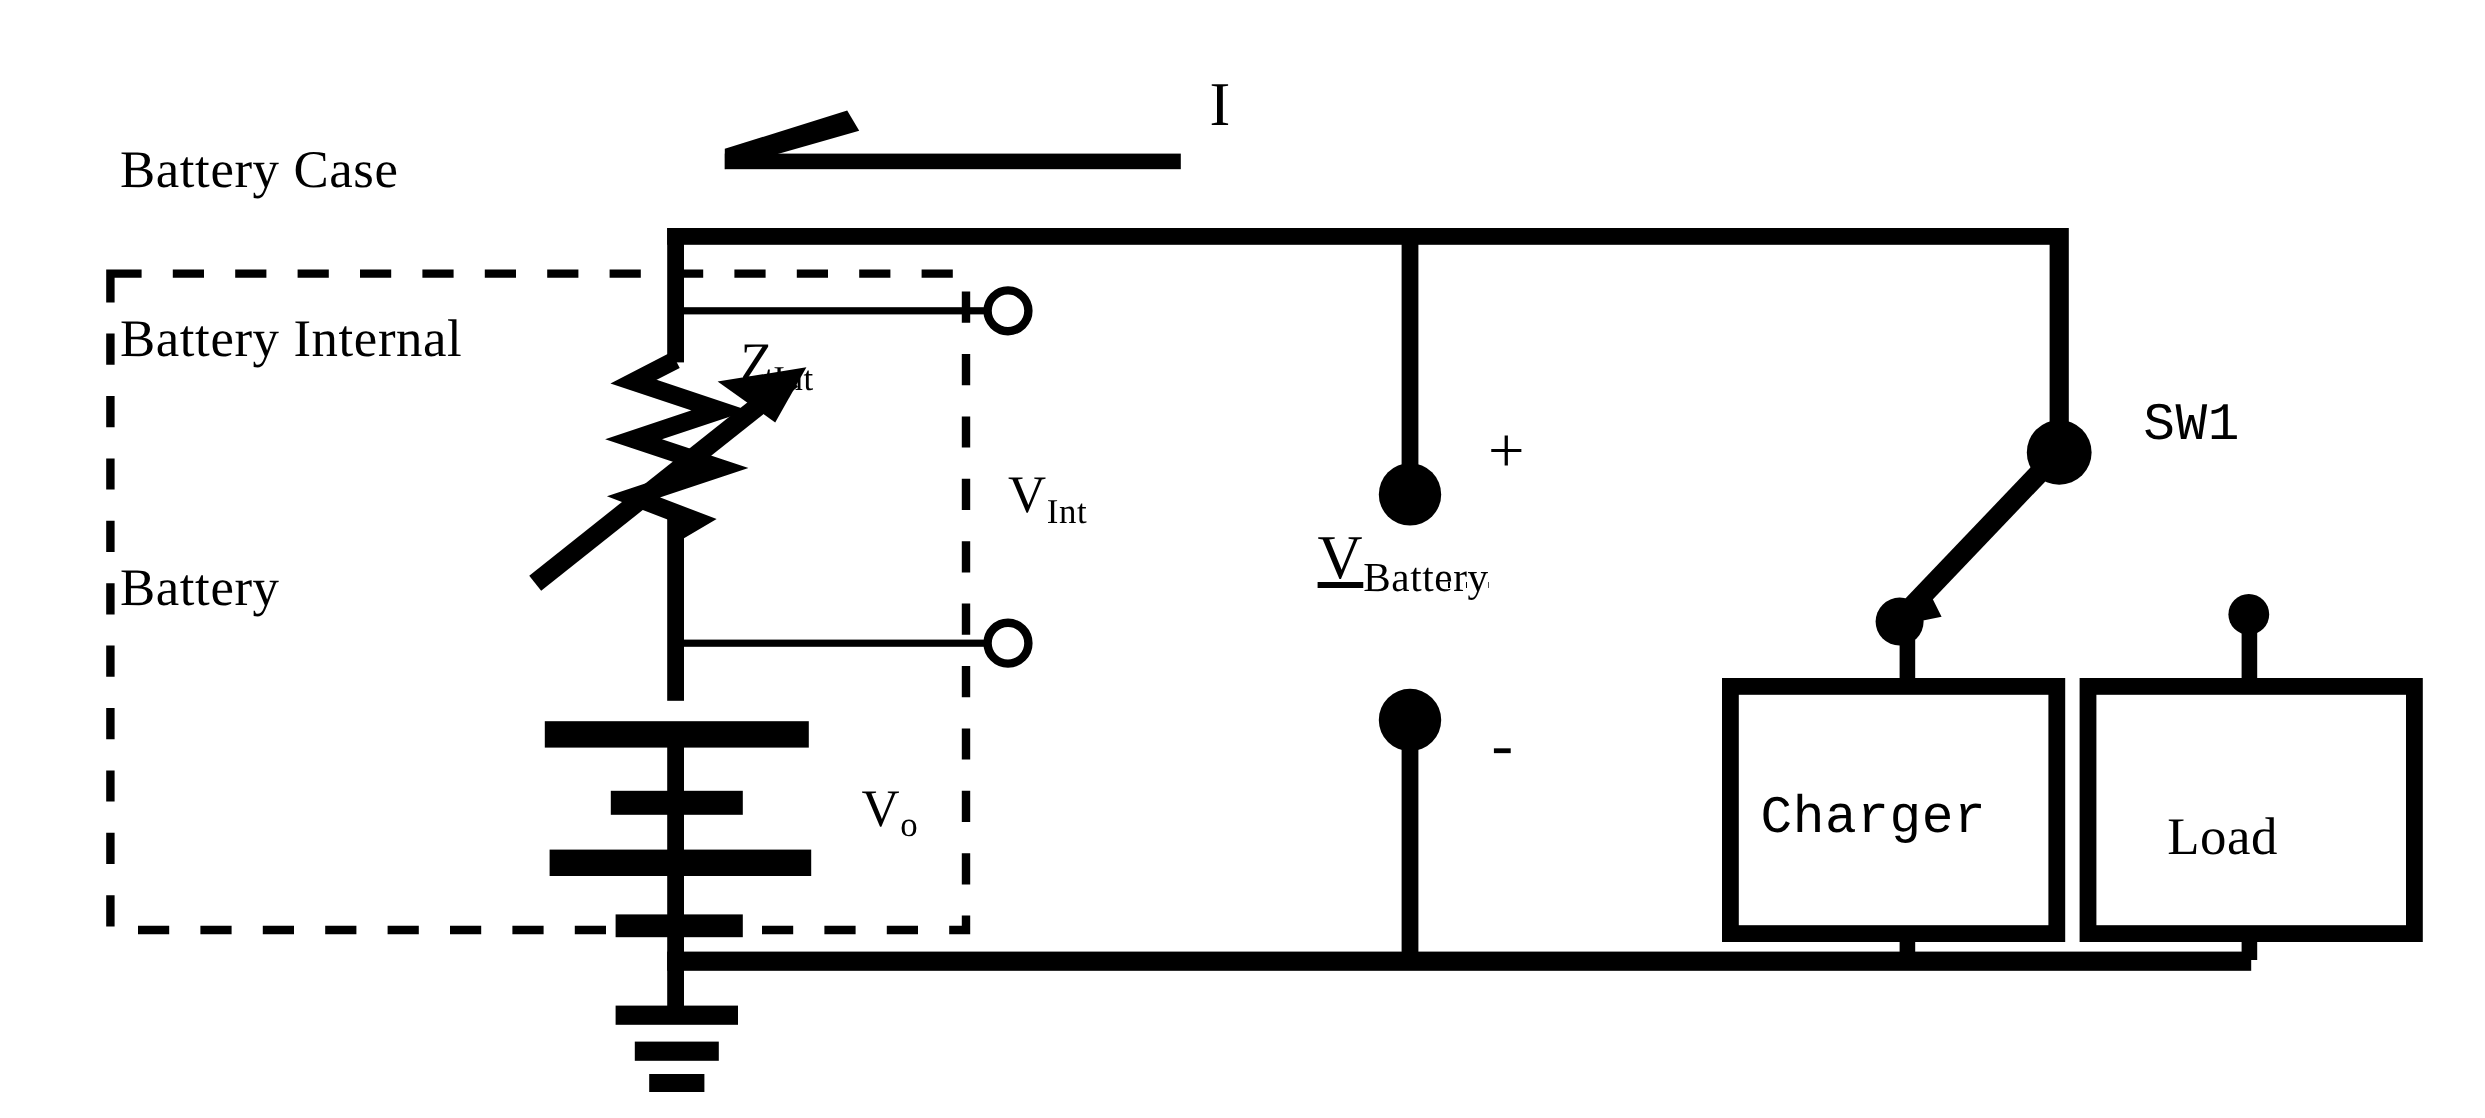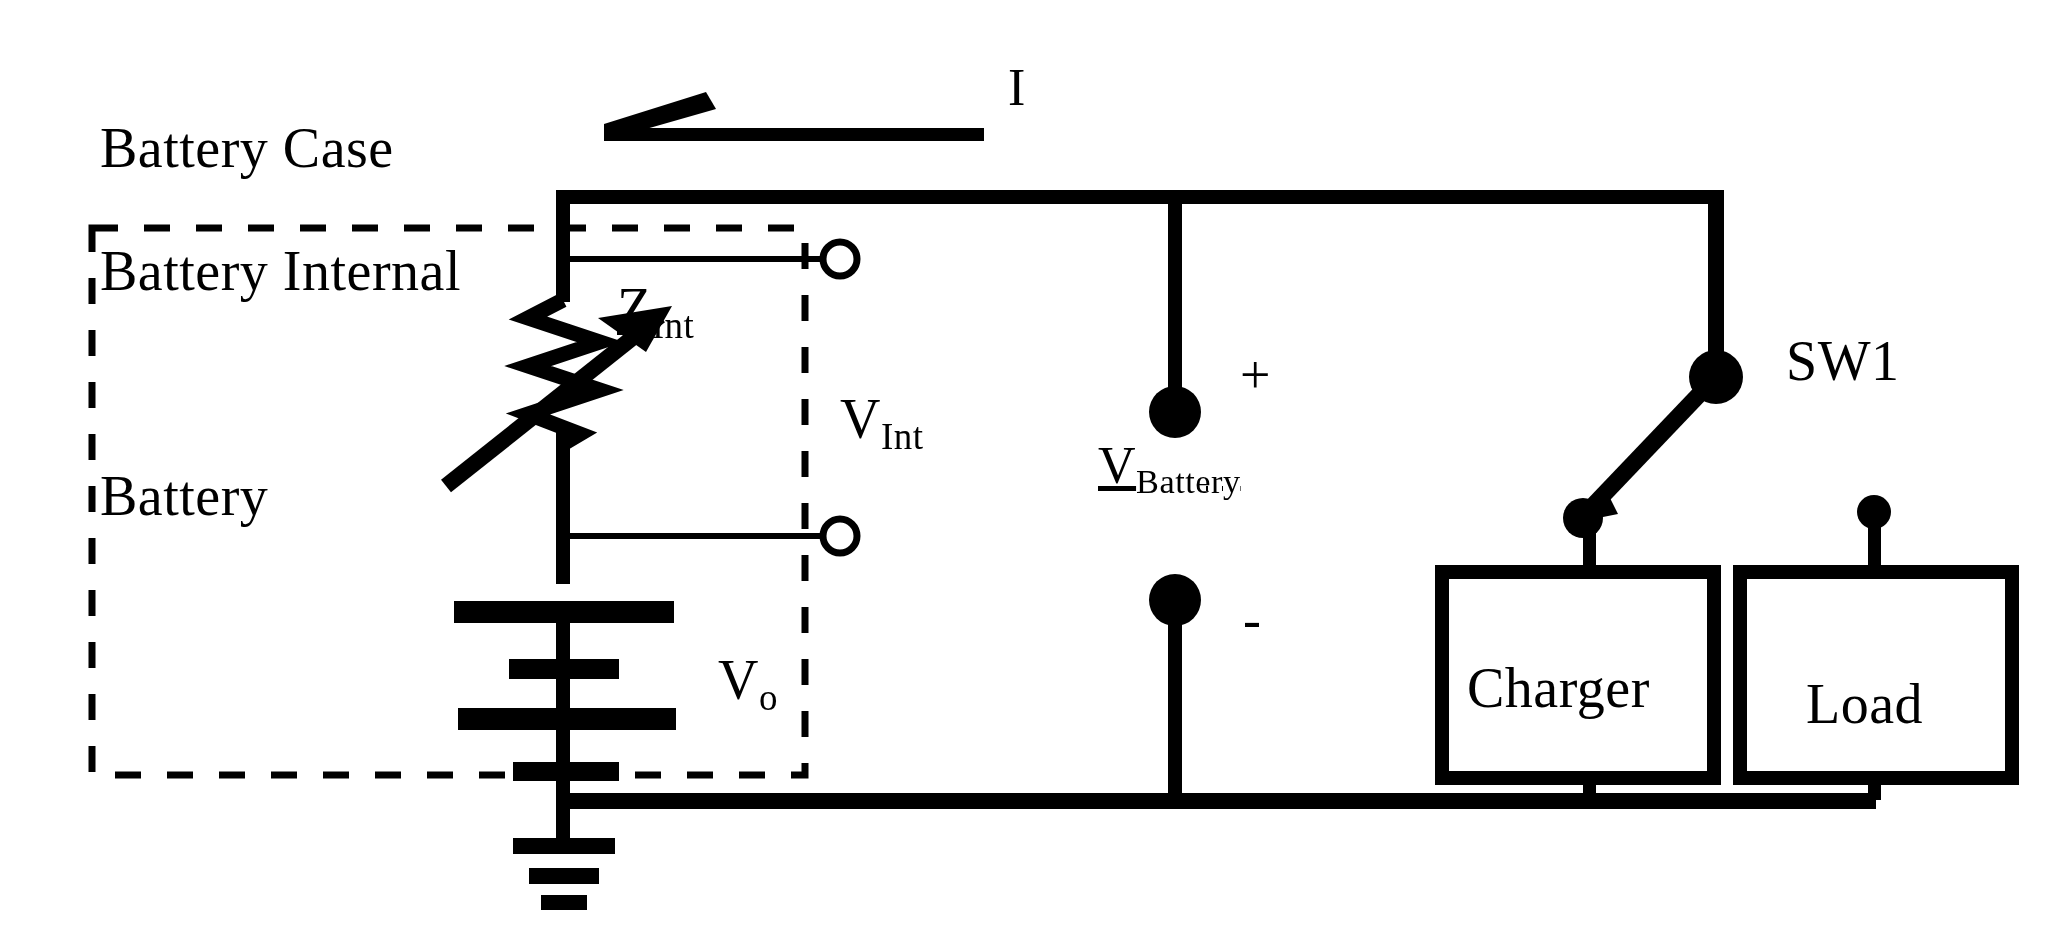--- a/index.html
+++ b/index.html
@@ -27,21 +27,21 @@
     height: 932px;
   }
   .lbl {
     position: absolute;
     color: #000000;
     font-family: "Liberation Serif", "DejaVu Serif", serif;
     white-space: nowrap;
     line-height: 1;
     letter-spacing: 0.5px;
   }
-  .lbl-main { font-size: 56px; }
+  .lbl-main { font-size: 44px; }
   .lbl-big  { font-size: 52px; }
   .sub {
     font-size: 0.66em;
     vertical-align: -0.30em;
     letter-spacing: 0.5px;
   }
   .lbl-sign { font-size: 54px; font-weight: 400; }
 </style>
 </head>
 <body>
@@ -122,21 +122,21 @@
 
     <circle cx="1874" cy="512" r="17" fill="#000000"></circle>
     <rect x="1868" y="512" width="13" height="66" fill="#000000"></rect>
     <rect x="1740" y="572" width="272" height="206" fill="#ffffff" stroke="#000000" stroke-width="14"></rect>
     <rect x="1868" y="772" width="13" height="28" fill="#000000"></rect>
 
   </svg>
 
   <div class="lbl lbl-main" style="left:100px; top:120px;">Battery Case</div>
 
-  <div class="lbl lbl-main" style="left:100px; top:243px;">Battery Internal</div>
+  <div class="lbl lbl-main" style="left:100px; top:261px;">Battery Internal</div>
 
 
   <div class="lbl lbl-main" style="left:100px; top:468px;">Battery</div>
 
   <div class="lbl lbl-big" style="left:1008px; top:62px;">I</div>
 
   <div class="lbl lbl-main" style="left:617px; top:280px;text-decoration:underline;">
     <span>Z</span><span class="sub">Int</span>
   </div>
 
@@ -149,19 +149,19 @@
   </div>
 
   <div class="lbl lbl-big" style="left:1098px; top:440px;text-decoration:underline;">
     <span>V</span><span class="sub">Battery</span>
   </div>
 
   <div class="lbl lbl-sign" style="left:1240px; top:348px;">+</div>
 
   <div class="lbl lbl-sign" style="left:1243px; top:593px;">-</div>
 
-  <div class="lbl lbl-main" style="left:1786px; top:333px;">SW1</div>
+  <div class="lbl lbl-main" style="left:1786px; top:333px;font-family:Liberation Mono, monospace;">SW1</div>
 
-  <div class="lbl lbl-main" style="left:1467px; top:660px;">Charger</div>
+  <div class="lbl lbl-main" style="left:1467px; top:660px;font-family:Liberation Mono, monospace;">Charger</div>
 
   <div class="lbl lbl-main" style="left:1806px; top:676px;">Load</div>
 
 </div>
 
 </body></html>

